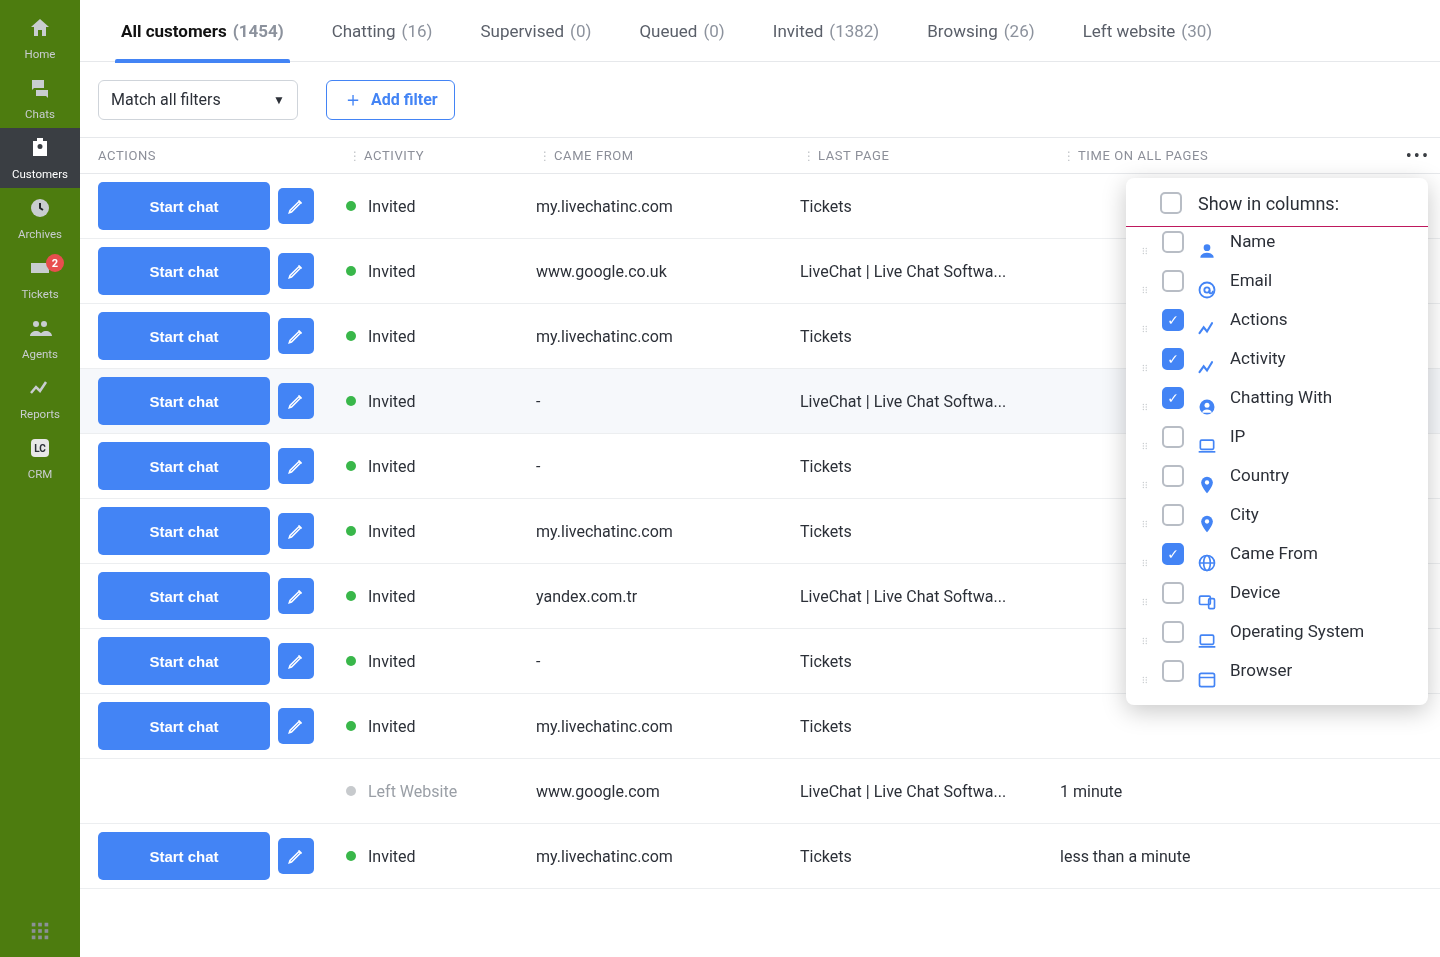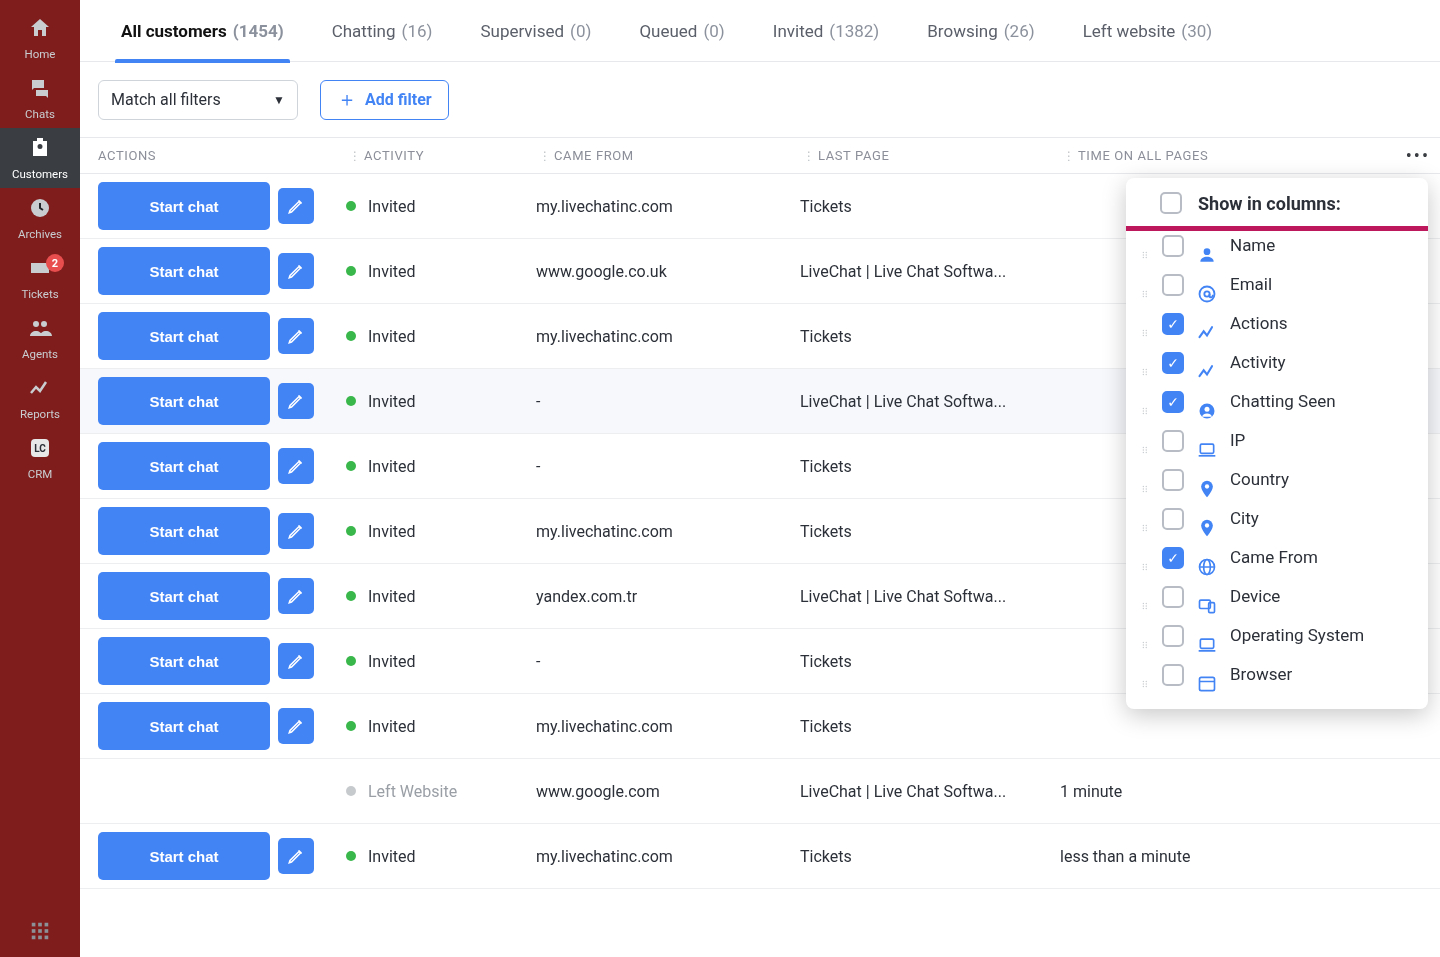--- a/index.html
+++ b/index.html
@@ -1,41 +1,41 @@
 <!DOCTYPE html>
 <html><head>
 <meta charset="utf-8">
 <style>
   * { box-sizing: border-box; margin: 0; padding: 0; }
   body { font-family: -apple-system, BlinkMacSystemFont, "Segoe UI", Roboto, "Helvetica Neue", Arial, sans-serif; background: #fff; color: #2c3038; height: 957px; width: 1440px; overflow: hidden; }
   .app { display: flex; height: 100%; }
 
   
-  .sidebar { width: 80px; min-width: 80px; background: #7f1d1d; display: flex; flex-direction: column; align-items: center; padding-top: 8px; }
+  .sidebar { width: 80px; min-width: 80px; background: #4d7c0f; display: flex; flex-direction: column; align-items: center; padding-top: 8px; }
   .side-item { width: 80px; height: 60px; display: flex; flex-direction: column; align-items: center; justify-content: center; gap: 3px; color: #c9cdd0; cursor: pointer; position: relative; }
   .side-item.active { background: #3a3e43; color: #fff; }
   .side-item .side-ic svg { width: 24px; height: 24px; }
   .side-item .side-label { font-size: 11.5px; }
   .side-item .badge { position: absolute; top: 6px; right: 16px; background: #e84e4e; color: #fff; border-radius: 10px; min-width: 18px; height: 18px; font-size: 11px; font-weight: 700; display: flex; align-items: center; justify-content: center; padding: 0 4px; }
   .sidebar .spacer { flex: 1; }
   .sidebar .grid-dots { width: 80px; height: 52px; display: flex; align-items: center; justify-content: center; color: #8b9196; cursor: pointer; }
   .sidebar .grid-dots svg { width: 22px; height: 22px; }
 
   
   .main { flex: 1; display: flex; flex-direction: column; min-width: 0; position: relative; }
 
   
   .tabs { display: flex; align-items: center; gap: 48px; height: 62px; padding: 0 41px; border-bottom: 1px solid #e6e8eb; }
   .tab { font-size: 17px; color: #5a5f69; cursor: pointer; display: flex; align-items: baseline; gap: 6px; height: 62px; line-height: 62px; position: relative; }
   .tab .count { color: #8c929d; }
   .tab.active { color: #111; font-weight: 700; }
   .tab.active::after { content: ""; position: absolute; left: -6px; right: -6px; bottom: -1px; height: 4px; background: #4384f5; border-radius: 2px 2px 0 0; }
 
   
-  .filters { display: flex; align-items: center; gap: 22px; height: 76px; padding: 0 18px; border-bottom: 1px solid #e6e8eb; }
+  .filters { display: flex; align-items: center; gap: 28px; height: 76px; padding: 0 18px; border-bottom: 1px solid #e6e8eb; }
   .select-filter { height: 40px; min-width: 200px; border: 1px solid #cfd4da; border-radius: 6px; background: #fff; padding: 0 12px; display: flex; align-items: center; justify-content: space-between; font-size: 16px; color: #2c3038; cursor: pointer; }
   .select-filter .caret { font-size: 12px; color: #2c3038; }
   .add-filter { height: 40px; border: 1.5px solid #4384f5; border-radius: 6px; background: #fff; color: #4384f5; padding: 0 16px; display: flex; align-items: center; gap: 8px; font-size: 16px; font-weight: 700; cursor: pointer; }
   .add-filter .plus { font-size: 20px; font-weight: 400; }
 
   
   .thead { display: flex; align-items: center; height: 36px; padding: 0 18px; color: #8c8f99; font-size: 13px; letter-spacing: .6px; border-bottom: 1px solid #e6e8eb; position: relative; }
   .col { display: flex; align-items: center; }
   .col .handle { width: 18px; text-align: center; color: #c1c4c8; font-size: 12px; }
   .col-actions { width: 248px; }
@@ -56,21 +56,21 @@
   .r-time { flex: 1; }
   .btn-chat { background: #4384f5; color: #fff; border: none; border-radius: 5px; height: 48px; width: 172px; font-size: 15px; font-weight: 700; cursor: pointer; }
   .btn-edit { background: #4384f5; color: #fff; border: none; border-radius: 5px; height: 36px; width: 36px; display: flex; align-items: center; justify-content: center; cursor: pointer; }
   .btn-edit svg { width: 18px; height: 18px; }
   .st-dot { width: 10px; height: 10px; border-radius: 50%; }
   .st-green { background: #39b74a; }
   .st-gray  { background: #c7cacd; }
 
   
   .popover { position: absolute; right: 12px; top: 178px; width: 302px; background: #fff; border-radius: 8px; box-shadow: 0 6px 24px rgba(0,0,0,.22); overflow: hidden; z-index: 20; }
-  .pop-head { display: flex; align-items: center; gap: 16px; padding: 14px 14px 12px 34px; font-size: 18px; font-weight: 700; border-bottom: 5px solid #be185d; }
+  .pop-head { display: flex; align-items: center; gap: 16px; padding: 14px 14px 12px 34px; font-size: 18px; font-weight: 400; border-bottom: 1px solid #be185d; }
   .pop-body { max-height: 560px; overflow: hidden; padding: 4px 0 6px; }
   .opt { display: flex; gap: 12px; height: 39px; padding: 0 14px; font-size: 17px; cursor: pointer; }
   .opt .drag { width: 10px; color: #c6cacd; display: flex; align-items: center; justify-content: center; }
   .chk { width: 22px; height: 22px; border: 2px solid #b8bdc5; border-radius: 5px; display: flex; align-items: center; justify-content: center; color: #fff; font-size: 14px; }
   .chk.on { background: #4384f5; border-color: #4384f5; }
   .opt .oic { width: 22px; display: flex; align-items: center; justify-content: center; color: #4384f5; }
   .opt .oic svg { width: 20px; height: 20px; }
   .opt .olabel { flex: 1; }
 </style>
 </head>
@@ -464,21 +464,21 @@
               <svg width="12" height="16">
                 <use href="#ic-drag"></use>
               </svg>
             </span>
             <span class="chk on">✓</span>
             <span class="oic">
               <svg>
                 <use href="#ic-agent"></use>
               </svg>
             </span>
-            <span class="olabel">Chatting Seen</span>
+            <span class="olabel">Chatting With</span>
           </div>
           <div class="opt">
             <span class="drag">
               <svg width="12" height="16">
                 <use href="#ic-drag"></use>
               </svg>
             </span>
             <span class="chk"></span>
             <span class="oic">
               <svg>

